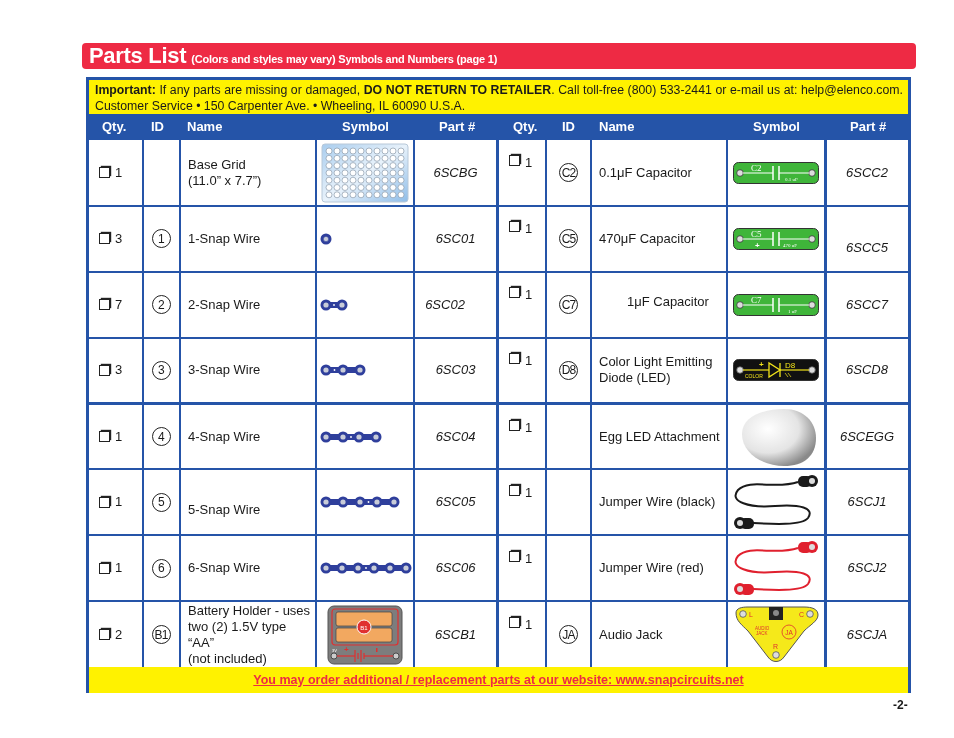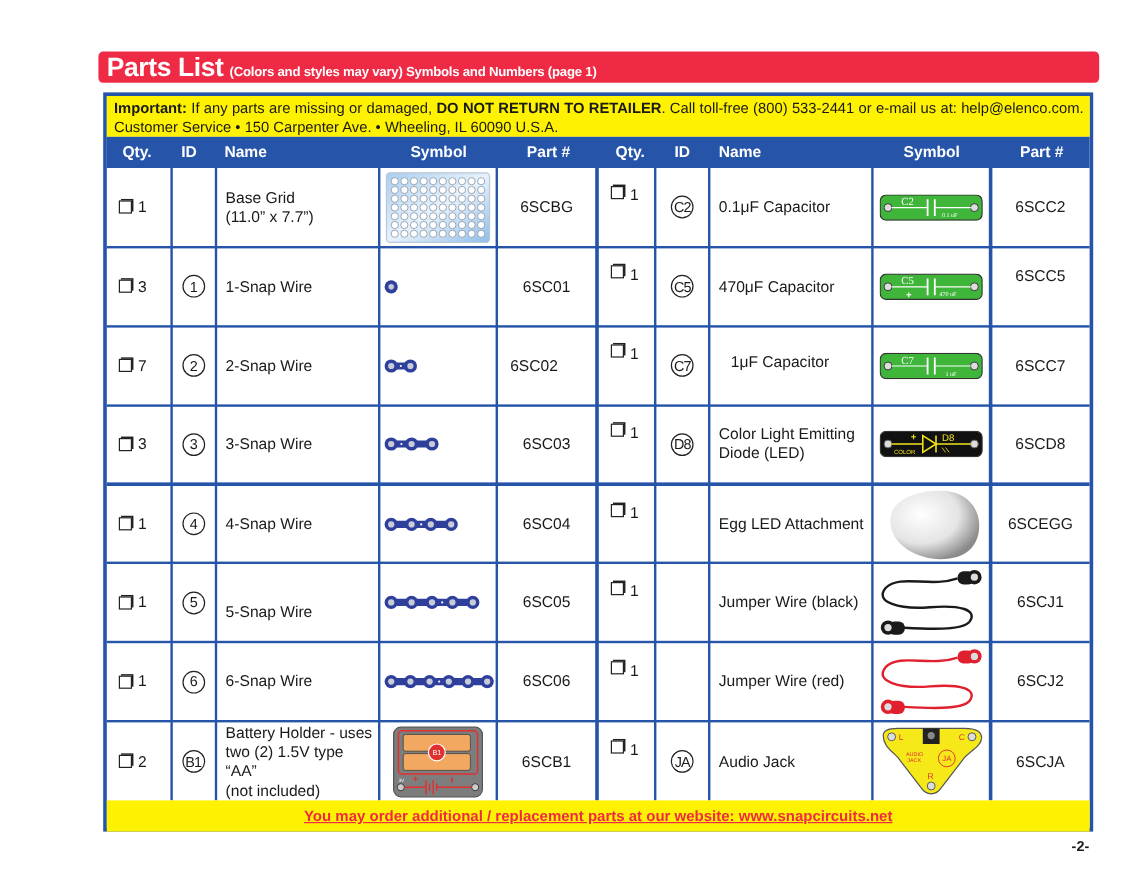--- a/index.html
+++ b/index.html
@@ -17,21 +17,21 @@
     .vline.thick { width:3px; }
     .hline { position:absolute; height:1.5px; background:#2554a8; }
     .hline.thick { height:3px; }
     .cell { position:absolute; display:flex; align-items:center; font-size:13px; line-height:16px; box-sizing:border-box; }
     .qty { align-items:center; padding-left:10px; }
     .qty.top { align-items:flex-start; padding-top:15px; }
     .checkbox { display:inline-block; width:9px; height:9px; border:1px solid #222; box-shadow:1.5px -1.5px 0 -0.3px #222; margin-right:5px; position:relative; top:0px; background:#fff; }
     .idc { justify-content:center; }
     .id-circle { display:inline-flex; align-items:center; justify-content:center; width:19px; height:19px; border:1.2px solid #222; border-radius:50%; font-size:12px; letter-spacing:-0.8px; box-sizing:border-box; }
     .name { padding-left:7px; }
-    .partno { justify-content:center; }
+    .partno { justify-content:center;font-style:italic; }
     .sym { justify-content:center; }
     .footer { position:absolute; left:0; top:587px; width:819px; height:26px; background:#fff200; color:#ee2a44; font-weight:bold; font-size:12.5px; display:flex; align-items:center; justify-content:center;text-decoration:underline; }
     .page-num { position:absolute; left:893px; top:698px; font-size:12px; font-weight:bold; }
     svg { display:block; }
   </style>
 </head>
 <body>
 
 <div class="title-bar">
   <span class="title-main">Parts List</span>
@@ -373,30 +373,30 @@
           <circle cx="79" cy="11" r="3.3" fill="#ddd" stroke="#333" stroke-width="0.8"></circle>
         <line x1="10" y1="11" x2="40" y2="11" stroke="#fff" stroke-width="1"></line>
           <line x1="46" y1="11" x2="76" y2="11" stroke="#fff" stroke-width="1"></line>
         <line x1="40" y1="4" x2="40" y2="18" stroke="#fff" stroke-width="1.5"></line>
           <line x1="46" y1="4" x2="46" y2="18" stroke="#fff" stroke-width="1.5"></line>
         <text x="18" y="9" font-size="9" fill="#fff" font-family="Liberation Serif, serif">C5</text>
         <text x="22" y="20" font-size="8" fill="#fff" font-weight="bold" font-family="Liberation Sans, sans-serif">+</text>
         <text x="50" y="19" font-size="5" fill="#fff" font-family="Liberation Serif, serif">470 uF</text>
       </svg>
     </div>
-    <div class="cell partno" style="left:737px;top:58px;width:82px;height:63px">6SCC5</div>
+    <div class="cell partno" style="left:737px;top:76px;width:82px;height:63px">6SCC5</div>
 
     <div class="cell qty top" style="left:410px;top:132px;width:46px;height:65px">
         <span class="checkbox"></span>
         <span>1</span>
       </div>
     <div class="cell idc" style="left:458px;top:132px;width:43px;height:65px">
         <span class="id-circle">C7</span>
       </div>
-    <div class="cell name" style="left:513px;top:132px;width:134px;height:59px">1μF Capacitor</div>
+    <div class="cell name" style="left:531px;top:132px;width:134px;height:59px">1μF Capacitor</div>
     <div class="cell sym" style="left:639px;top:132px;width:96px;height:65px">
       <svg width="86" height="22" viewBox="0 0 86 22">
         <rect x="0.5" y="0.5" width="85" height="21" rx="5" fill="#3fb53a" stroke="#333"></rect>
         <circle cx="7" cy="11" r="3.3" fill="#ddd" stroke="#333" stroke-width="0.8"></circle>
           <circle cx="79" cy="11" r="3.3" fill="#ddd" stroke="#333" stroke-width="0.8"></circle>
         <line x1="10" y1="11" x2="40" y2="11" stroke="#fff" stroke-width="1"></line>
           <line x1="46" y1="11" x2="76" y2="11" stroke="#fff" stroke-width="1"></line>
         <line x1="40" y1="4" x2="40" y2="18" stroke="#fff" stroke-width="1.5"></line>
           <line x1="46" y1="4" x2="46" y2="18" stroke="#fff" stroke-width="1.5"></line>
         <text x="18" y="9" font-size="9" fill="#fff" font-family="Liberation Serif, serif">C7</text>

